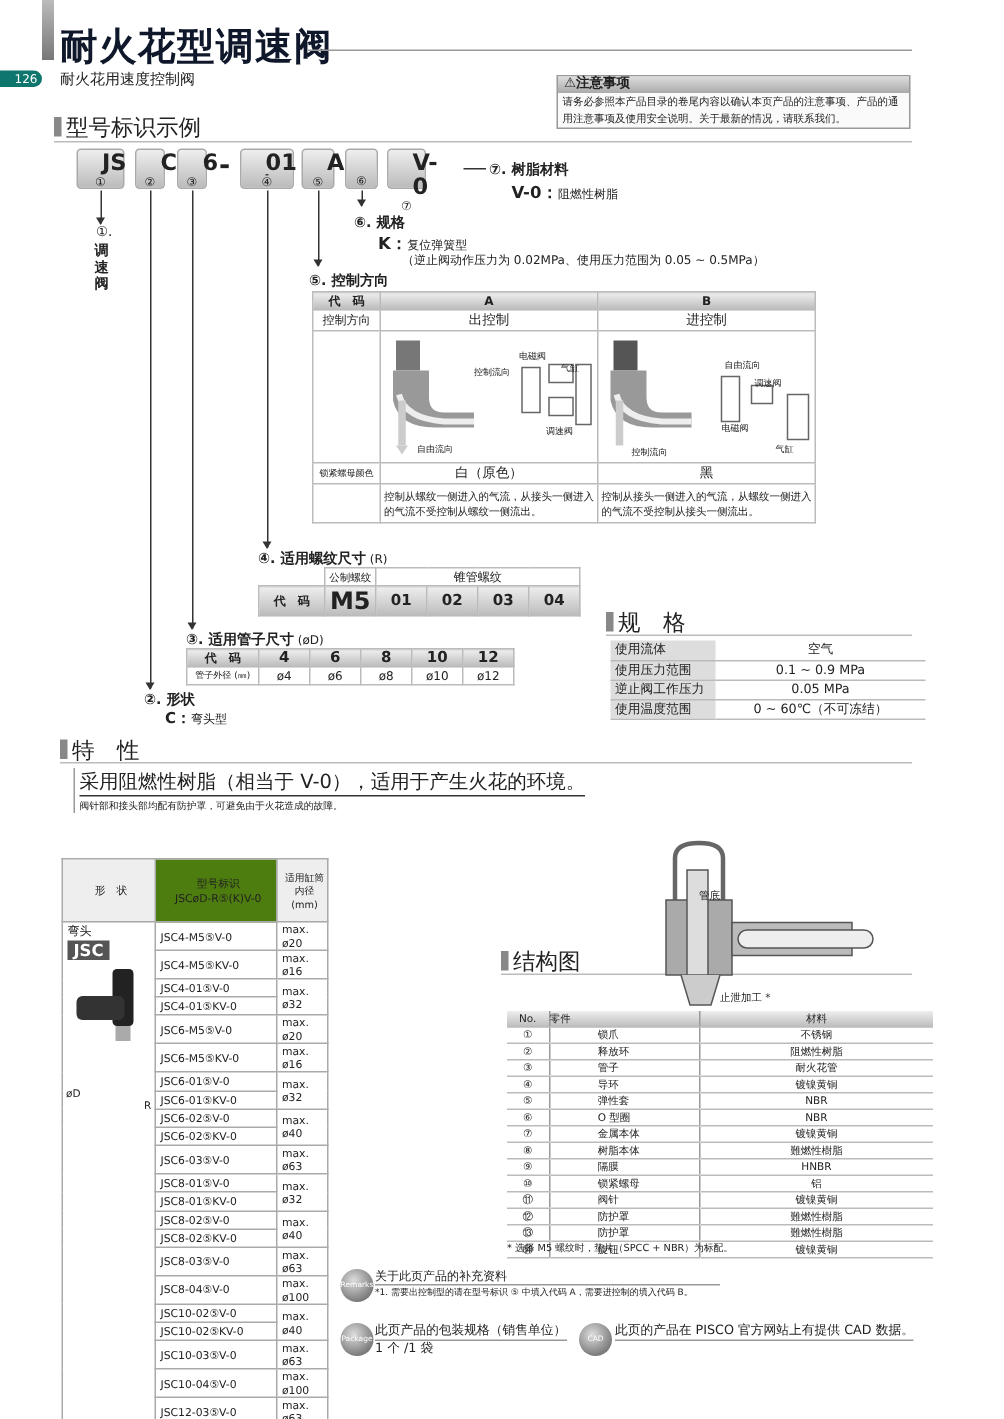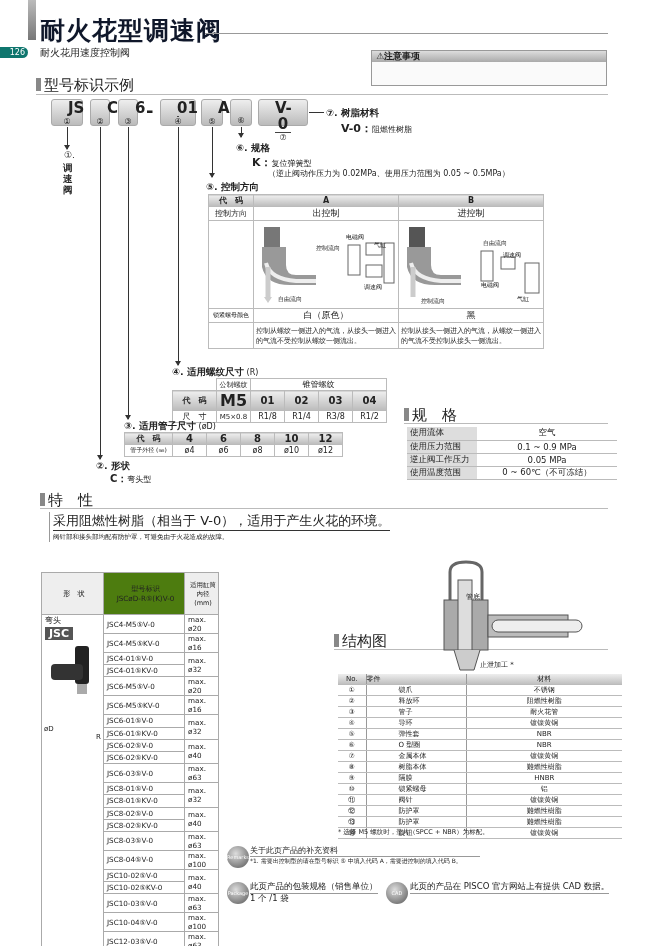--- a/index.html
+++ b/index.html
@@ -39,20 +39,21 @@
 <body>
 
 <div class="abs title-bar"></div>
 <div class="abs title">耐火花型调速阀</div>
 <div class="abs title-line"></div>
 <div class="abs page-no">126</div>
 <div class="abs subtitle">耐火花用速度控制阀</div>
 
 <div class="abs caution">
  <div class="caution-head">⚠注意事项</div>
+ <div class="caution-body">请务必参照本产品目录的卷尾内容以确认本页产品的注意事项、产品的通用注意事项及使用安全说明。关于最新的情况，请联系我们。</div>
 </div>
 
 <div class="abs sec-head" style="left:36px;top:76px">型号标识示例</div>
 <div class="abs sec-line" style="left:36px;top:94px;width:572px"></div>
 
 <div class="abs code-box" style="left:51px;width:32px">
     <div class="big">JS</div>
     <div class="num">①</div>
   </div>
 <div class="abs code-box" style="left:90px;width:20px">
@@ -69,21 +70,21 @@
     <div class="num">④</div>
   </div>
 <div class="abs code-box" style="left:201px;width:22px">
     <div class="big">A</div>
     <div class="num">⑤</div>
   </div>
 <div class="abs code-box" style="left:230px;width:22px">
     <div class="big" style="border:none">&nbsp;</div>
     <div class="num">⑥</div>
   </div>
-<div class="abs code-box" style="left:258px;width:50px">
+<div class="abs code-box" style="left:258px;width:26px">
     <div class="big">V-0</div>
     <div class="num">⑦</div>
   </div>
 
 <div class="abs vline arrowdown" style="left:67px;top:127px;height:22px"></div>
 <div class="abs vline arrowdown" style="left:100px;top:127px;height:332px"></div>
 <div class="abs vline arrowdown" style="left:128px;top:127px;height:292px"></div>
 <div class="abs vline arrowdown" style="left:178px;top:127px;height:238px"></div>
 <div class="abs vline arrowdown" style="left:212px;top:127px;height:50px"></div>
 <div class="abs vline arrowdown" style="left:241px;top:127px;height:10px"></div>
@@ -171,28 +172,20 @@
         <td colspan="4">锥管螺纹</td>
       </tr>
 <tr>
         <td class="hd">代　码</td>
         <td class="hd" style="font-size:16px;width:34px">M5</td>
         <td class="hd" style="font-size:10px;width:34px">01</td>
         <td class="hd" style="font-size:10px;width:34px">02</td>
         <td class="hd" style="font-size:10px;width:34px">03</td>
         <td class="hd" style="font-size:10px;width:34px">04</td>
       </tr>
-<tr>
-        <td>尺　寸</td>
-        <td style="font-size:7px">M5×0.8</td>
-        <td>R1/8</td>
-        <td>R1/4</td>
-        <td>R3/8</td>
-        <td>R1/2</td>
-      </tr>
 </tbody>
   </table>
 
 <div class="abs" style="left:124px;top:420px"><span class="lbl">③. 适用管子尺寸</span> <span class="txt">(øD)</span></div>
 <table class="abs dtab" style="left:124px;top:432px">
 <tbody>
       <tr>
         <td class="hd" style="width:48px">代　码</td>
         <td class="hd" style="font-size:10px;width:34px">4</td>
         <td class="hd" style="font-size:10px;width:34px">6</td>

